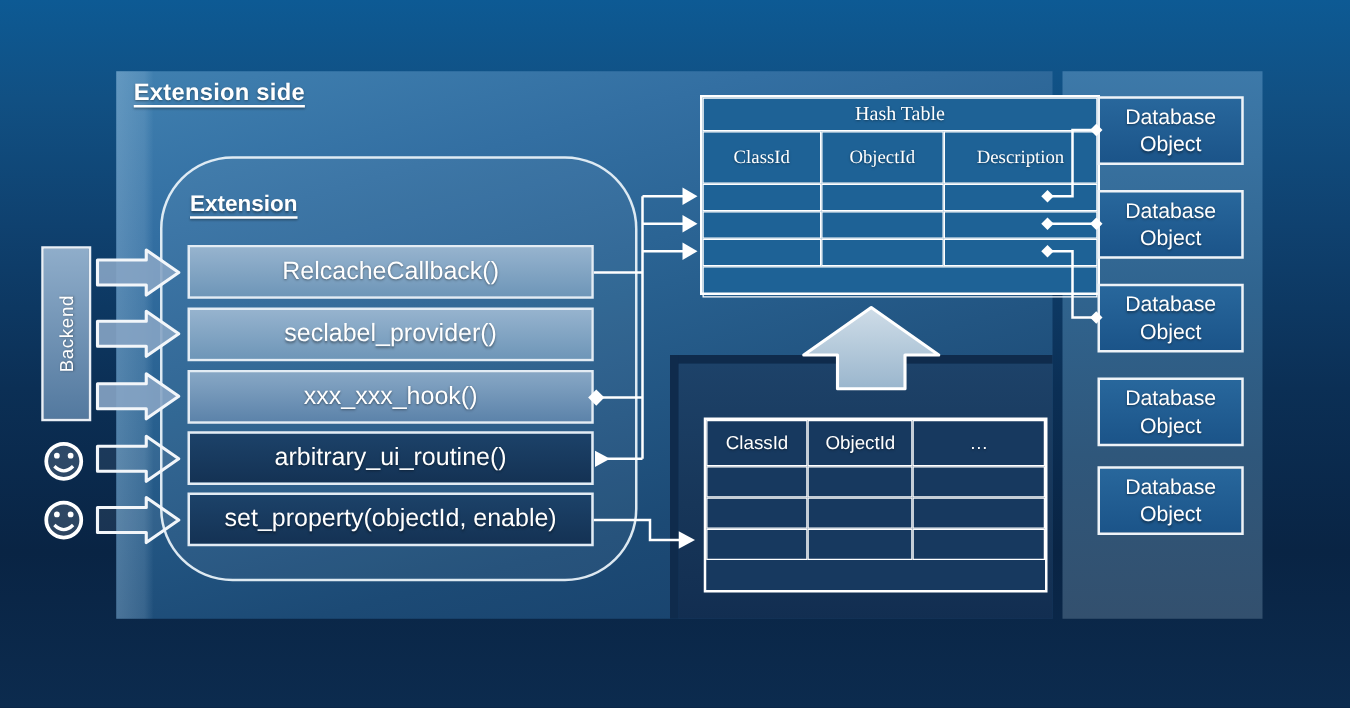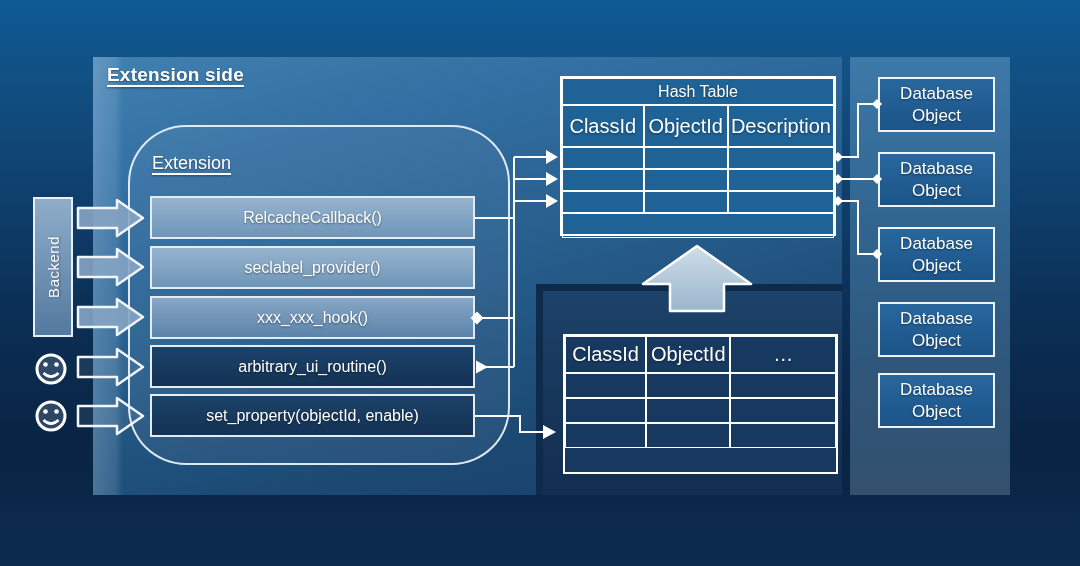--- a/index.html
+++ b/index.html
@@ -36,49 +36,50 @@
   .dbside-title{left:866px;top:456px;width:140px;text-align:center;}
   .ext-container{
     position:absolute;left:128px;top:125px;width:382px;height:340px;
     border:2px solid rgba(232,241,248,.95);border-radius:58px;
     background:rgba(255,255,255,.05);
   }
   .ext-label{
     position:absolute;left:152px;top:153px;font-size:18px;
     text-decoration:underline;text-underline-offset:4px;text-decoration-thickness:2px;
     text-shadow:0 1px 2px rgba(0,0,0,.4);
+    font-weight:bold;
   }
   .fn-btn{
     position:absolute;left:150px;width:325px;height:43px;
     border:2px solid #e3ecf4;display:flex;align-items:center;justify-content:center;
-    font-size:16px;text-shadow:0 1px 2px rgba(0,0,0,.45);white-space:nowrap;
+    font-size:20px;text-shadow:0 1px 2px rgba(0,0,0,.45);white-space:nowrap;
   }
   .fn-light{background:linear-gradient(180deg,#96b3ce,#6e96b8);}
   .fn-mid{background:linear-gradient(180deg,#87a7c5,#5c83aa);}
   .fn-dark{background:linear-gradient(180deg,#1c4269,#143254);}
   .btn1{top:196px;} .btn2{top:246px;} .btn3{top:296px;} .btn4{top:345px;} .btn5{top:394px;}
 
   .backend-box{
     position:absolute;left:33px;top:197px;width:40px;height:140px;
     border:2px solid #e9eff6;background:linear-gradient(180deg,#8fadca,#53799f);
     display:flex;align-items:center;justify-content:center;
   }
   .backend-box span{
     writing-mode:vertical-rl;transform:rotate(180deg);
     font-size:15px;letter-spacing:.5px;text-shadow:0 1px 2px rgba(0,0,0,.4);
   }
 
   
   .dtable{position:absolute;border:2px solid #fff;display:flex;flex-direction:column;}
-  .hash-table{left:560px;top:76px;width:276px;height:160px;background:#1e6296;}
+  .hash-table{left:560px;top:76px;width:320px;height:160px;background:#1e6296;font-family:Liberation Serif, serif;}
   .pg-table{left:563px;top:334px;width:275px;height:140px;background:#17395f;}
   .trow{display:flex;flex:0 0 auto;}
   .tcell{
     border:1px solid #fff;display:flex;align-items:center;justify-content:center;
-    font-size:20px;text-shadow:0 1px 2px rgba(0,0,0,.4);overflow:hidden;
+    font-size:15px;text-shadow:0 1px 2px rgba(0,0,0,.4);overflow:hidden;
   }
   .ttitle{font-size:16px;}
   .c1{flex:0 0 30%;} .c2{flex:0 0 31%;} .c3{flex:1 1 auto;}
   .full{flex:1 1 auto;}
   .h-title{height:27px;} .h-head{height:42px;} .h-row{height:22px;} .h-foot{height:25px;}
   .p-title{height:27px;} .p-head{height:37px;} .p-row{height:25px;}
 
   .db-box{
     position:absolute;left:878px;width:117px;height:55px;
     border:2px solid #eef3f8;background:linear-gradient(180deg,#28679c,#1b5489);

